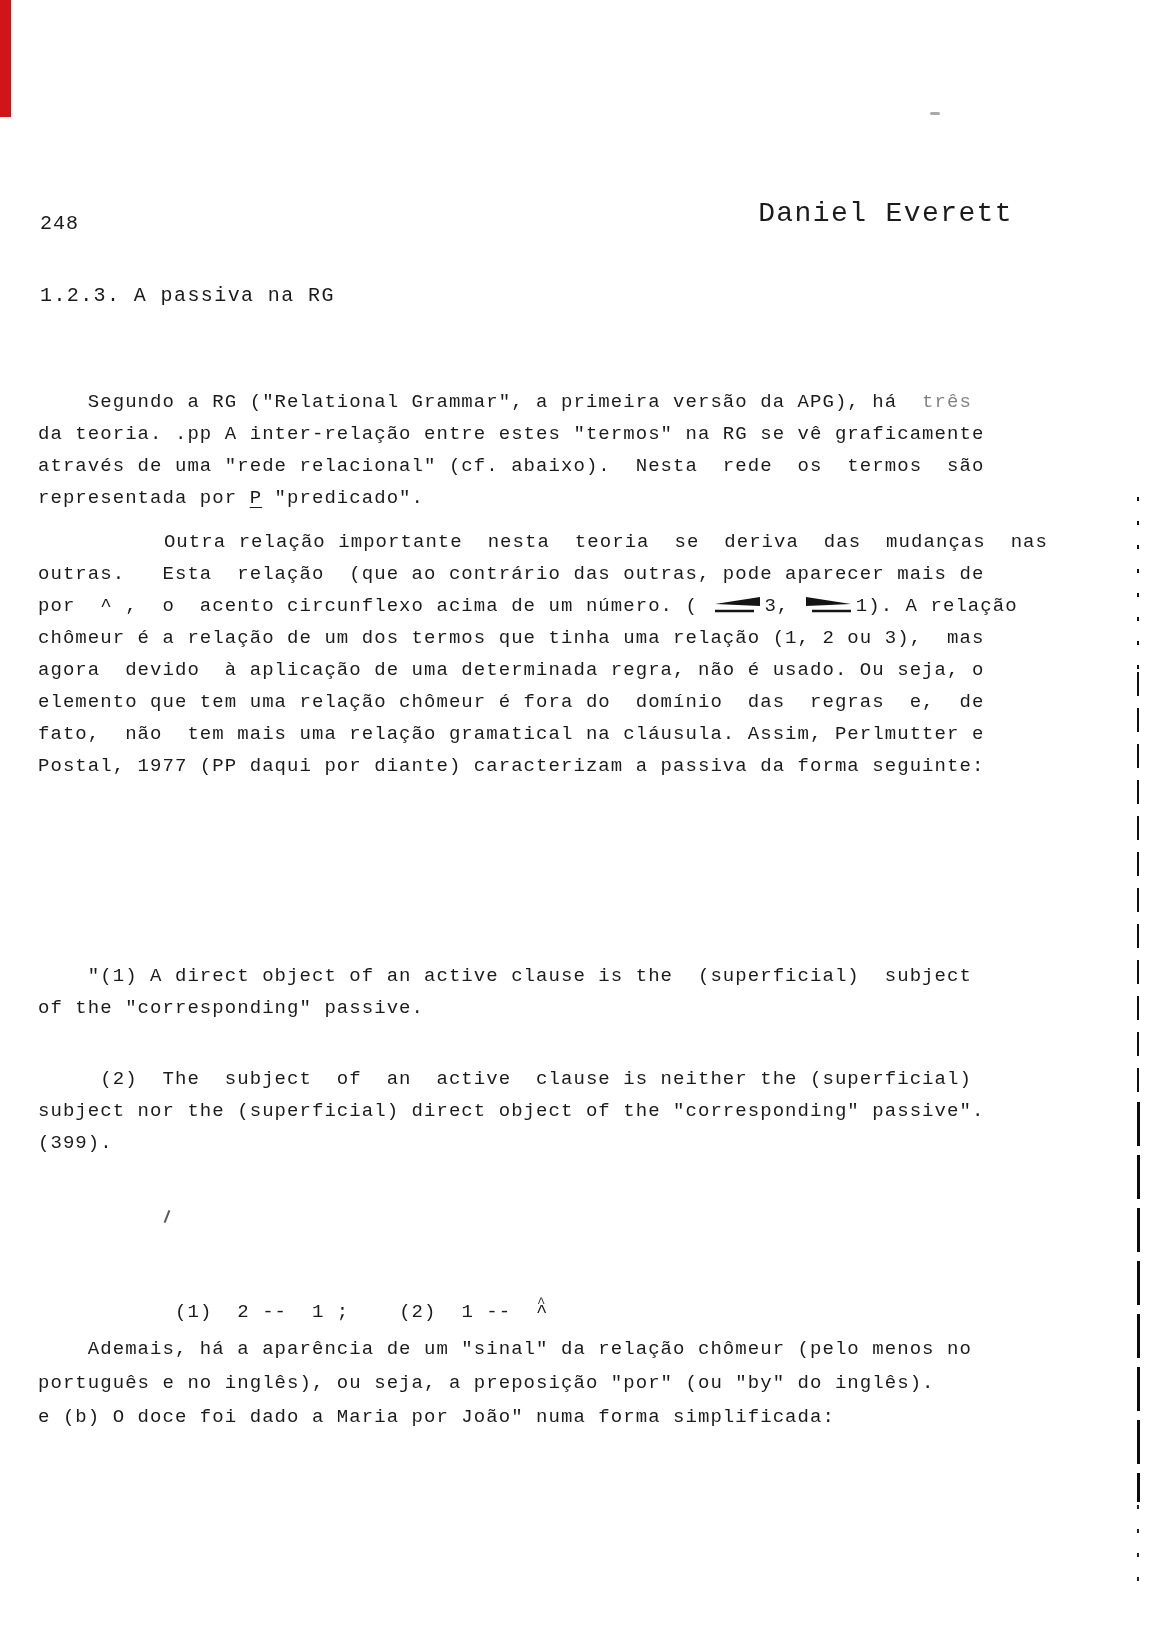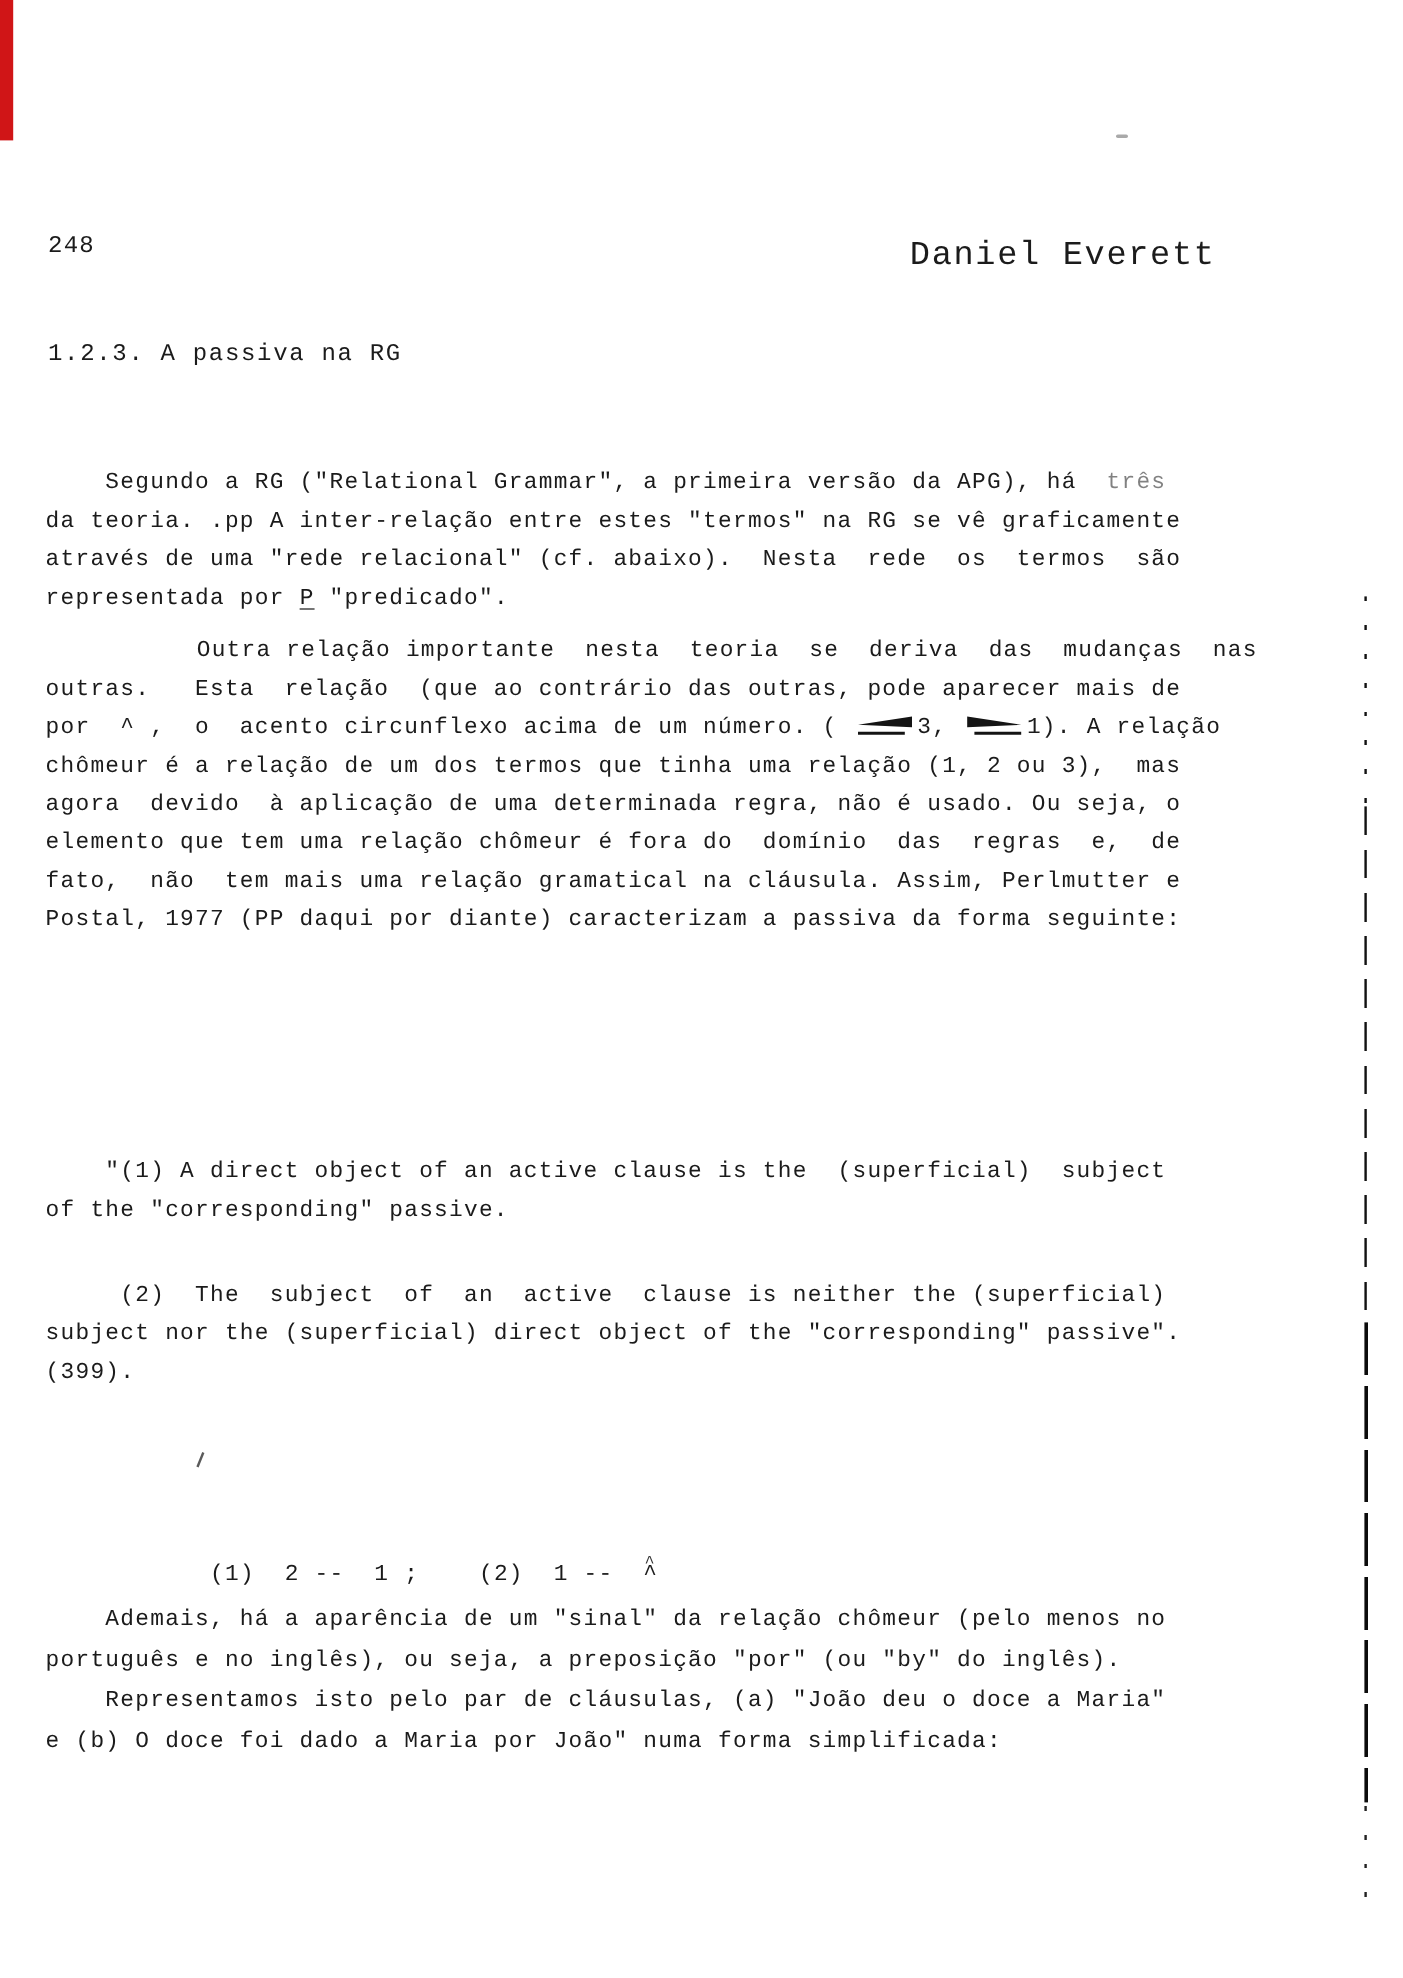--- a/index.html
+++ b/index.html
@@ -11,21 +11,21 @@
     color:#1b1b1b;
     overflow:hidden;
   }
   .ln{
     white-space:pre;
     font-size:19px;
     line-height:32px;
     letter-spacing:1.05px;
   }
   .block{position:absolute;left:38px;width:1010px;}
-  .hdr-num{position:absolute;left:40px;top:190px;font-size:20px;}
+  .hdr-num{position:absolute;left:40px;top:208px;font-size:20px;}
   .hdr-author{position:absolute;left:38px;top:198px;width:975px;text-align:right;font-size:28px;letter-spacing:1.4px;}
   .heading{position:absolute;left:40px;top:284px;font-size:20px;font-weight:normal;letter-spacing:1.4px;white-space:pre;}
   .faded{opacity:0.55;}
   .uline{text-decoration:underline;text-underline-offset:4px;}
   .p2gap{margin-top:12px;text-align:right;}
   .formula{position:absolute;left:175px;top:1296px;}
   .chomeur{position:relative;display:inline-block;}
   .chomeur .above{position:absolute;left:1px;top:-9px;font-size:14px;opacity:.9;}
   .arrow-icon{vertical-align:middle;margin:0 2px 4px 2px;}
   .red-strip{position:absolute;left:0;top:0;width:11px;height:117px;background:#d01517;}
@@ -83,21 +83,20 @@
     <div class="ln">(399).</div>
   </div>
 
   <div class="pencil-mark"></div>
 
   <div class="ln formula"><span>(1)  2 --  1 ;    (2)  1 --  </span><span class="chomeur"><span>^</span><span class="above">^</span></span></div>
 
   <div class="block" style="top:1332px">
     <div class="ln" style="line-height:34px">    Ademais, há a aparência de um "sinal" da relação chômeur (pelo menos no</div>
     <div class="ln" style="line-height:34px">português e no inglês), ou seja, a preposição "por" (ou "by" do inglês).</div>
-    <div class="ln" style="line-height:34px">    Representamos isto pelo par de cláusulas, (a) "João deu o doce a Maria"</div>
     <div class="ln" style="line-height:34px">e (b) O doce foi dado a Maria por João" numa forma simplificada:</div>
   </div>
 
   <div class="edge-dash edge-a"></div>
   <div class="edge-dash edge-b"></div>
   <div class="edge-dash edge-c"></div>
   <div class="edge-dash edge-d"></div>
 
 </div>
 

